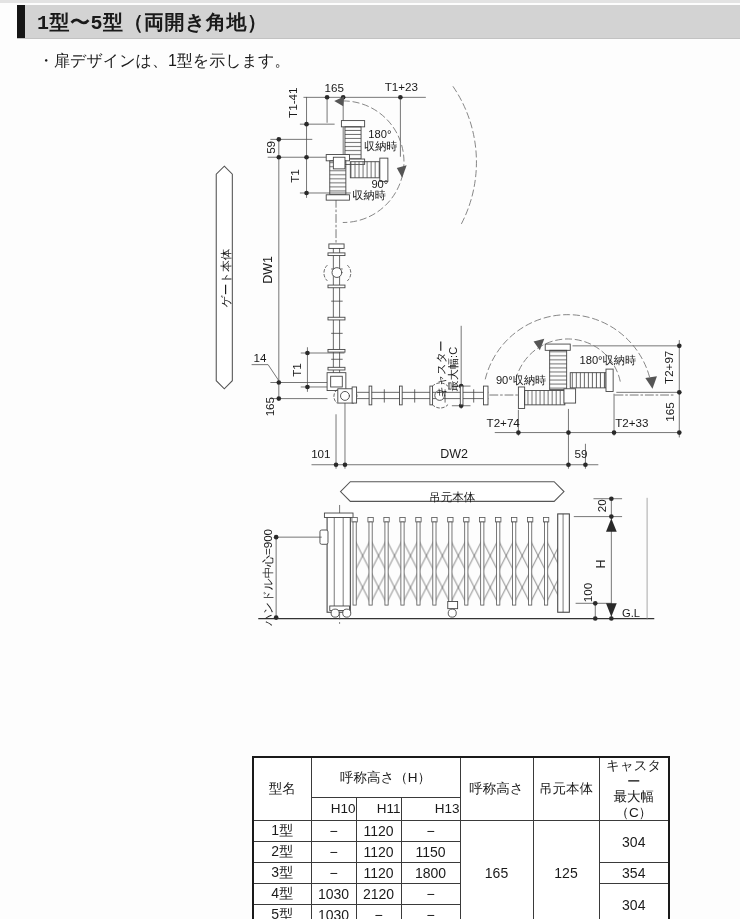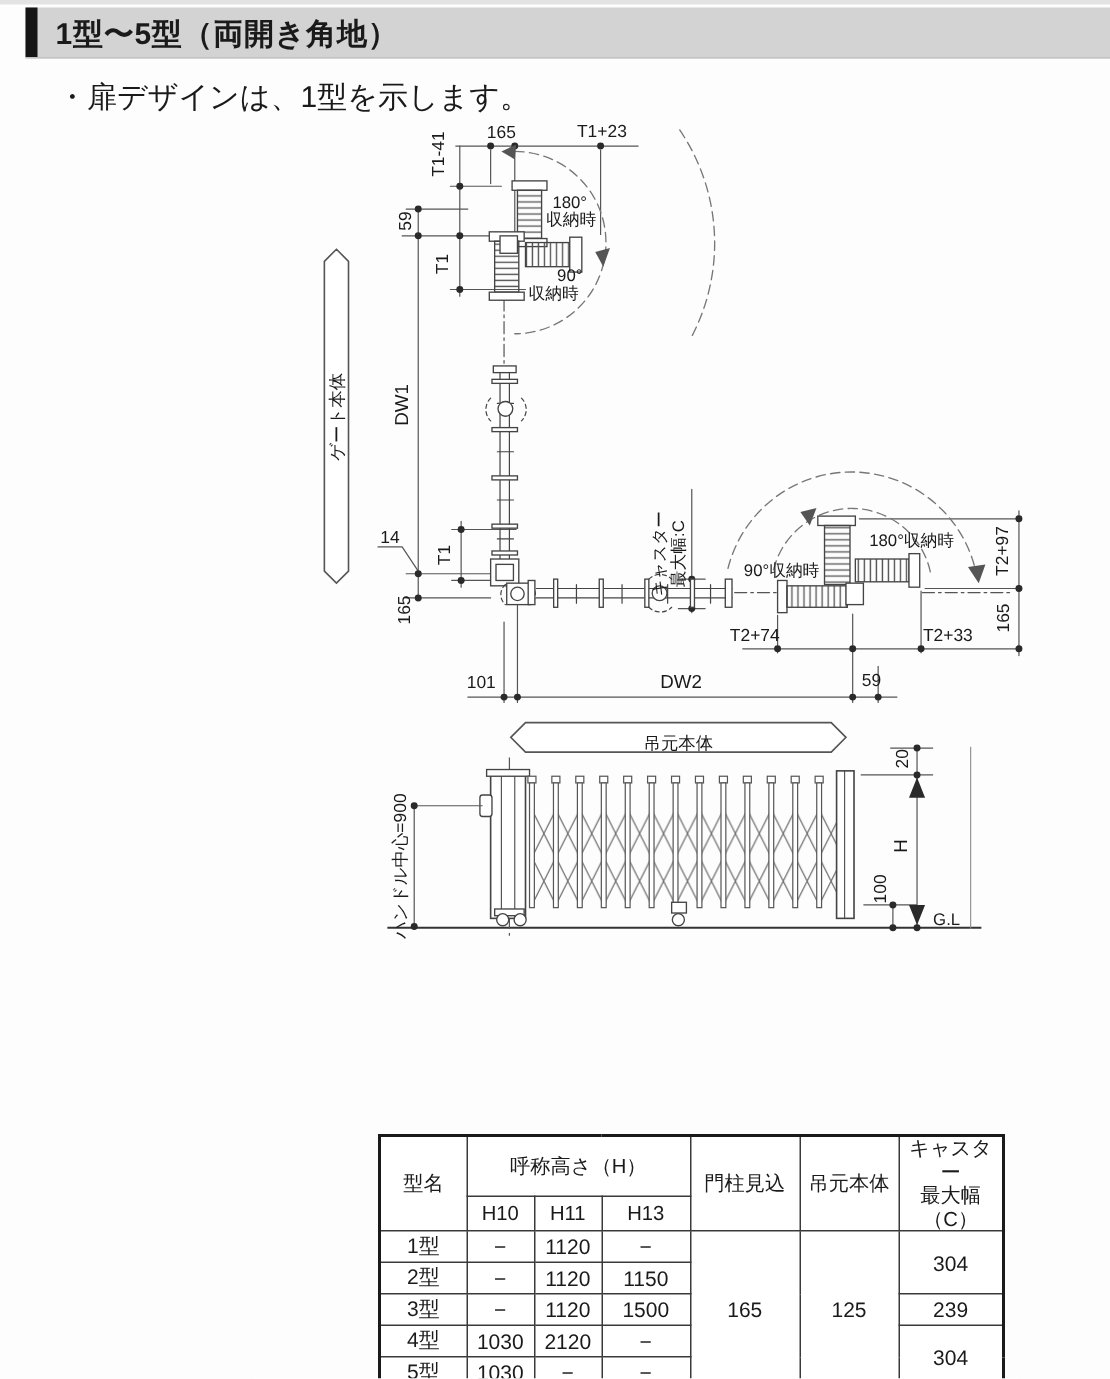--- a/index.html
+++ b/index.html
@@ -2,37 +2,37 @@
 <html><head>
 <meta charset="utf-8">
 <style>
   html,body{margin:0;padding:0;background:#fff;}
   #page{position:relative;width:740px;height:919px;background:#fdfdfd;overflow:hidden;
         font-family:"Liberation Sans","DejaVu Sans",sans-serif;color:#1a1a1a;}
   .topline{position:absolute;left:0;top:0;width:740px;height:3px;background:#e3e3e3;}
   .titlebar{position:absolute;left:17px;top:5px;width:723px;height:33px;background:#d3d3d3;
             border-bottom:1px solid #c2c2c2;}
   .accent{position:absolute;left:17px;top:5px;width:8px;height:33px;background:#151515;}
-  .title{position:absolute;left:37px;top:9px;font-size:20px;font-weight:bold;letter-spacing:.5px;}
-  .note{position:absolute;left:38px;top:51px;font-size:20px;text-align:right;}
+  .title{position:absolute;left:37px;top:9px;font-size:20px;font-weight:bold;letter-spacing:.5px;font-family:Liberation Mono, monospace;}
+  .note{position:absolute;left:38px;top:51px;font-size:16px;text-align:right;}
   svg{position:absolute;left:0;top:75px;}
   svg text{fill:#1a1a1a;font-family:"Liberation Sans","DejaVu Sans",sans-serif;}
   .dimt{font-size:13px;}
   .dimt14{font-size:14px;}
   .stow{font-size:12.5px;}
   .bant{font-size:13px;}
   .gl{font-size:12.5px;}
   
   .spec{position:absolute;left:252px;top:756px;border-collapse:collapse;table-layout:fixed;
         background:#fff;border:2px solid #1a1a1a;font-size:14px;}
   .spec th,.spec td{border:1px solid #3a3a3a;text-align:center;vertical-align:middle;
         padding:0;font-weight:normal;color:#1a1a1a;}
   .spec th{font-size:13.5px;line-height:1.15;}
   .hrow1 th{height:34px;}
-  .hrow2 th{height:19px;}
+  .hrow2 th{height:19px;text-align:right;}
   .drow td{height:20px;}
 </style>
 </head>
 <body>
 
 <div id="page">
   <div class="topline"></div>
   <div class="titlebar"></div>
   <div class="accent"></div>
   <div class="title">1型〜5型（両開き角地）</div>
@@ -281,21 +281,21 @@
         <col style="width:45px">
         <col style="width:59px">
       <col style="width:73px">
         <col style="width:66px">
         <col style="width:70px">
     </colgroup>
     <tbody>
         <tr class="hrow1">
       <th rowspan="2">型名</th>
       <th colspan="3">呼称高さ（H）</th>
-      <th rowspan="2">門柱見込</th>
+      <th rowspan="2">呼称高さ</th>
       <th rowspan="2">吊元本体</th>
       <th rowspan="2">
         <span>キャスター</span><br>
         <span>最大幅</span><br>
         <span>（C）</span>
       </th>
     </tr>
     <tr class="hrow2">
       <th>H10</th>
       <th>H11</th>
@@ -313,22 +313,22 @@
     <tr class="drow">
       <td>2型</td>
       <td>−</td>
       <td>1120</td>
       <td>1150</td>
     </tr>
     <tr class="drow">
       <td>3型</td>
       <td>−</td>
       <td>1120</td>
-      <td>1500</td>
-      <td>239</td>
+      <td>1800</td>
+      <td>354</td>
     </tr>
     <tr class="drow">
       <td>4型</td>
       <td>1030</td>
       <td>2120</td>
       <td>−</td>
       <td rowspan="2">304</td>
     </tr>
     <tr class="drow">
       <td>5型</td>

